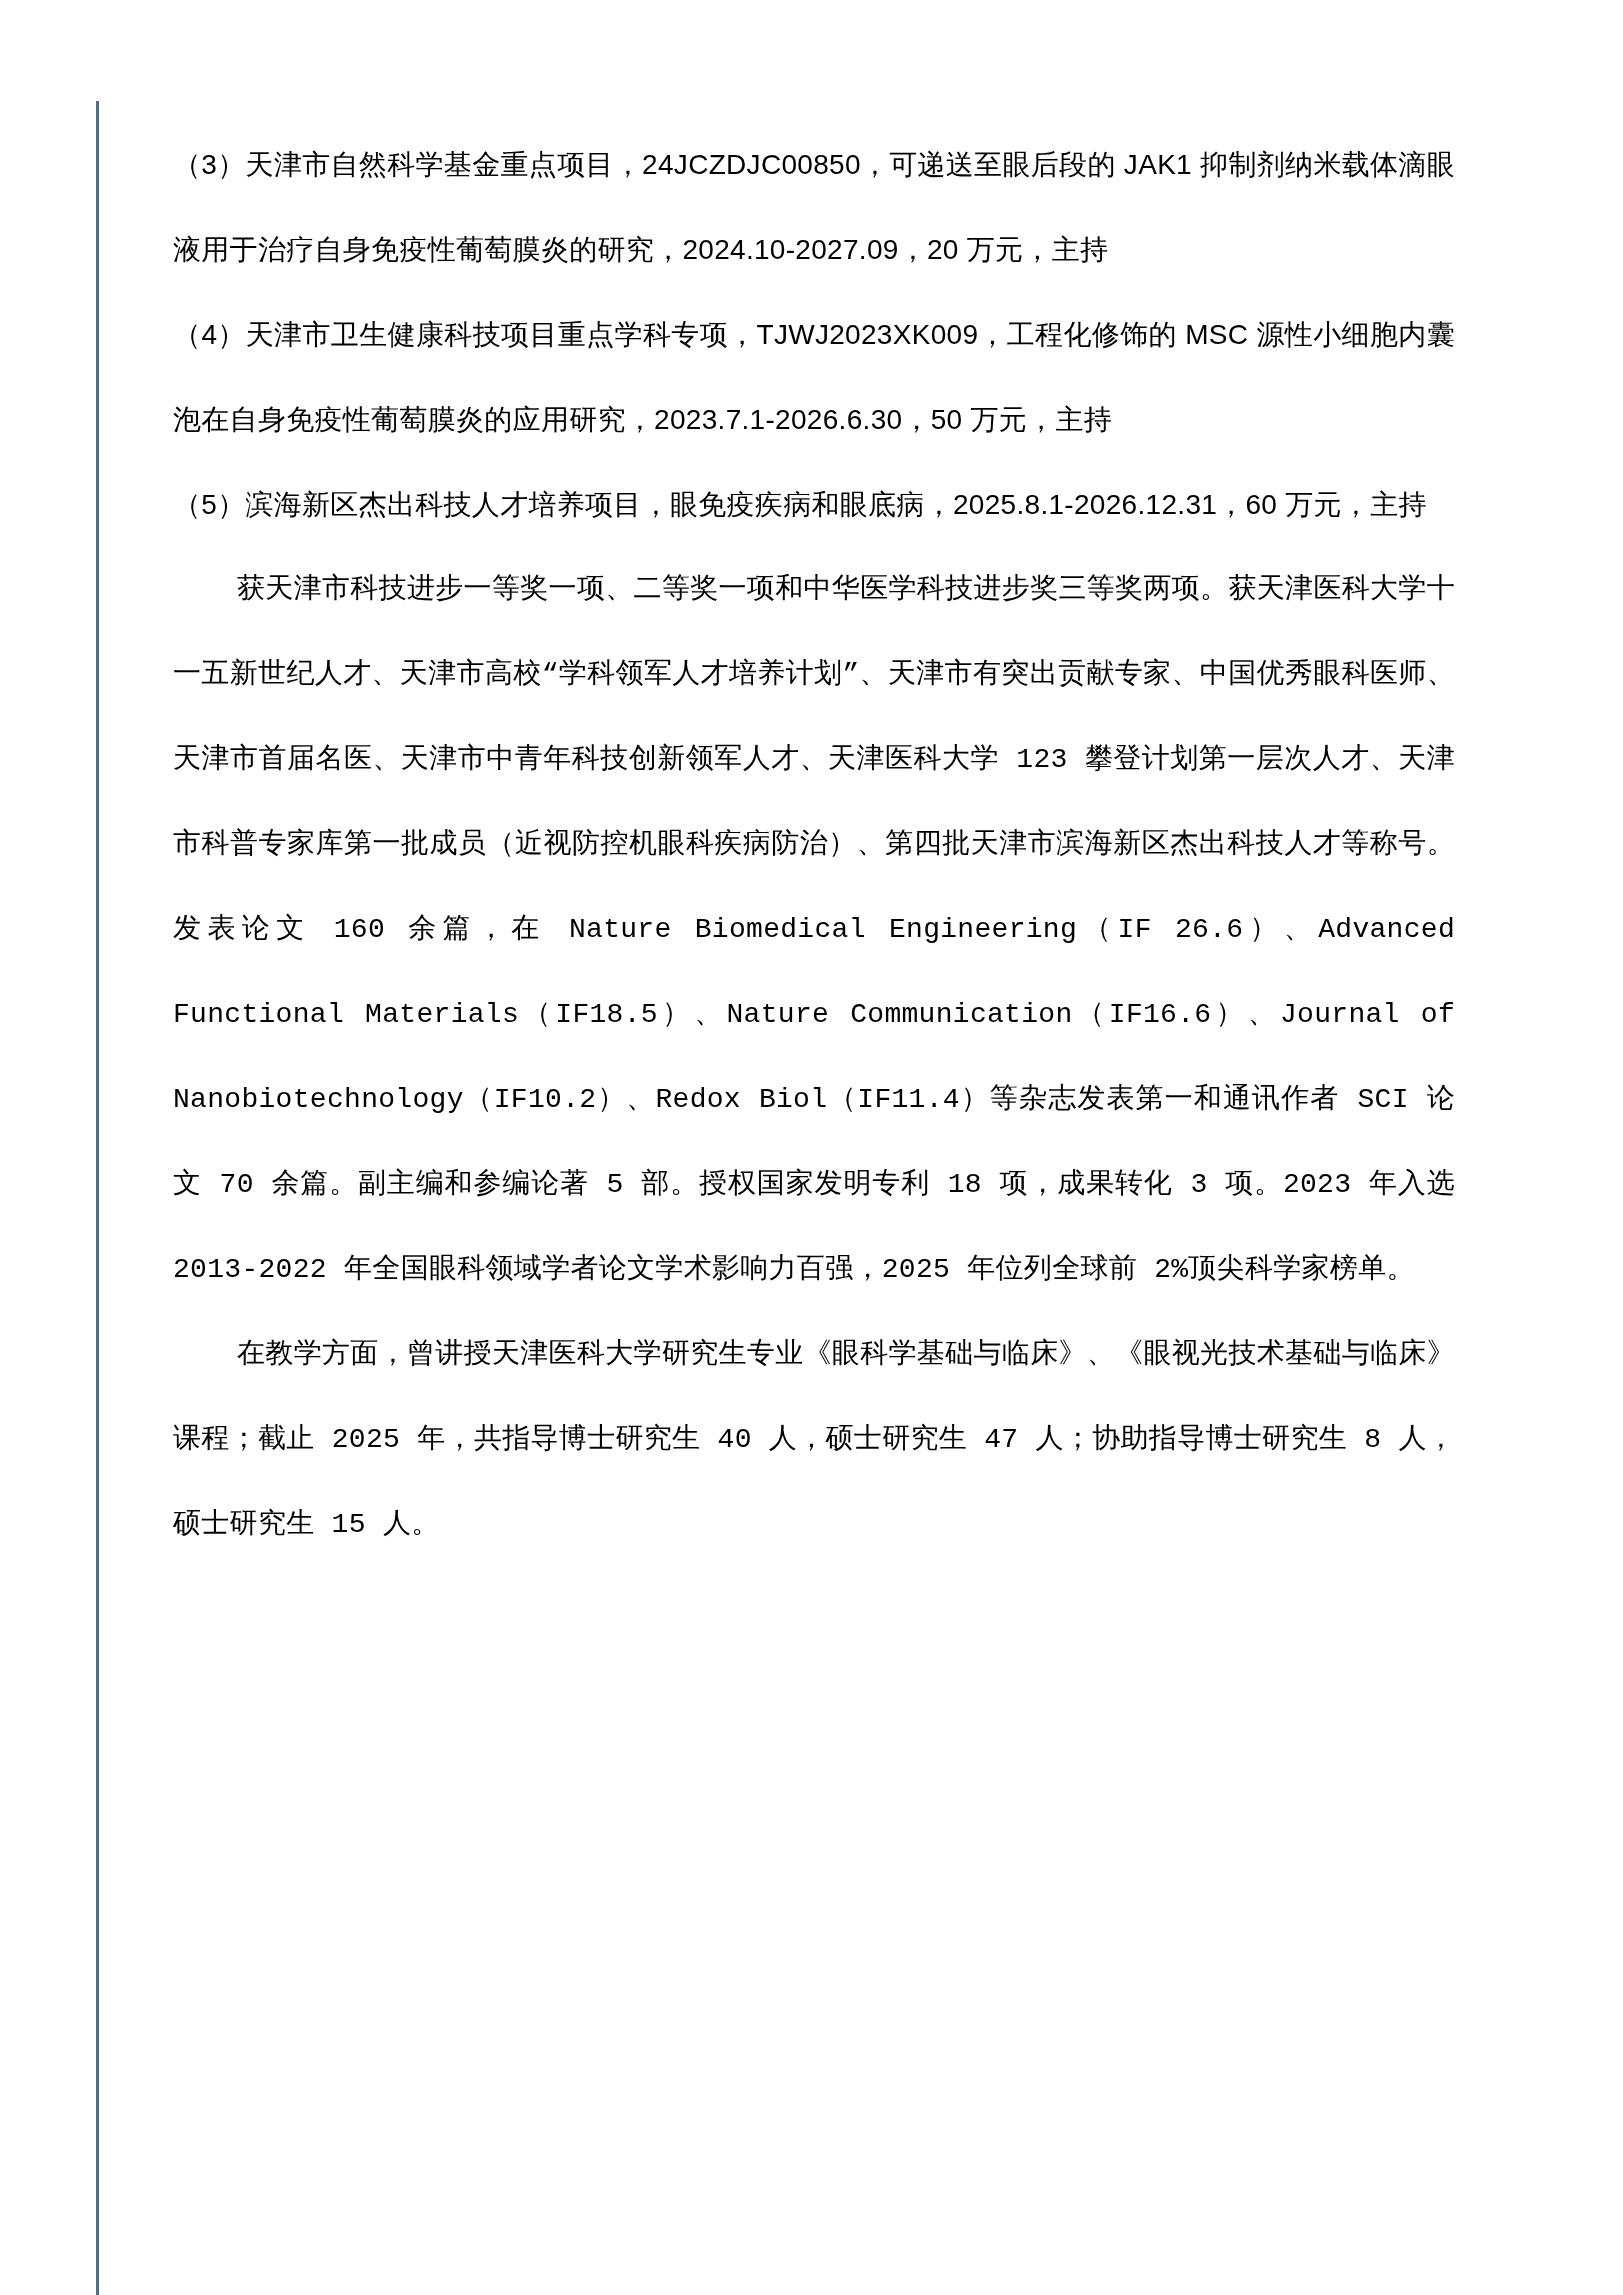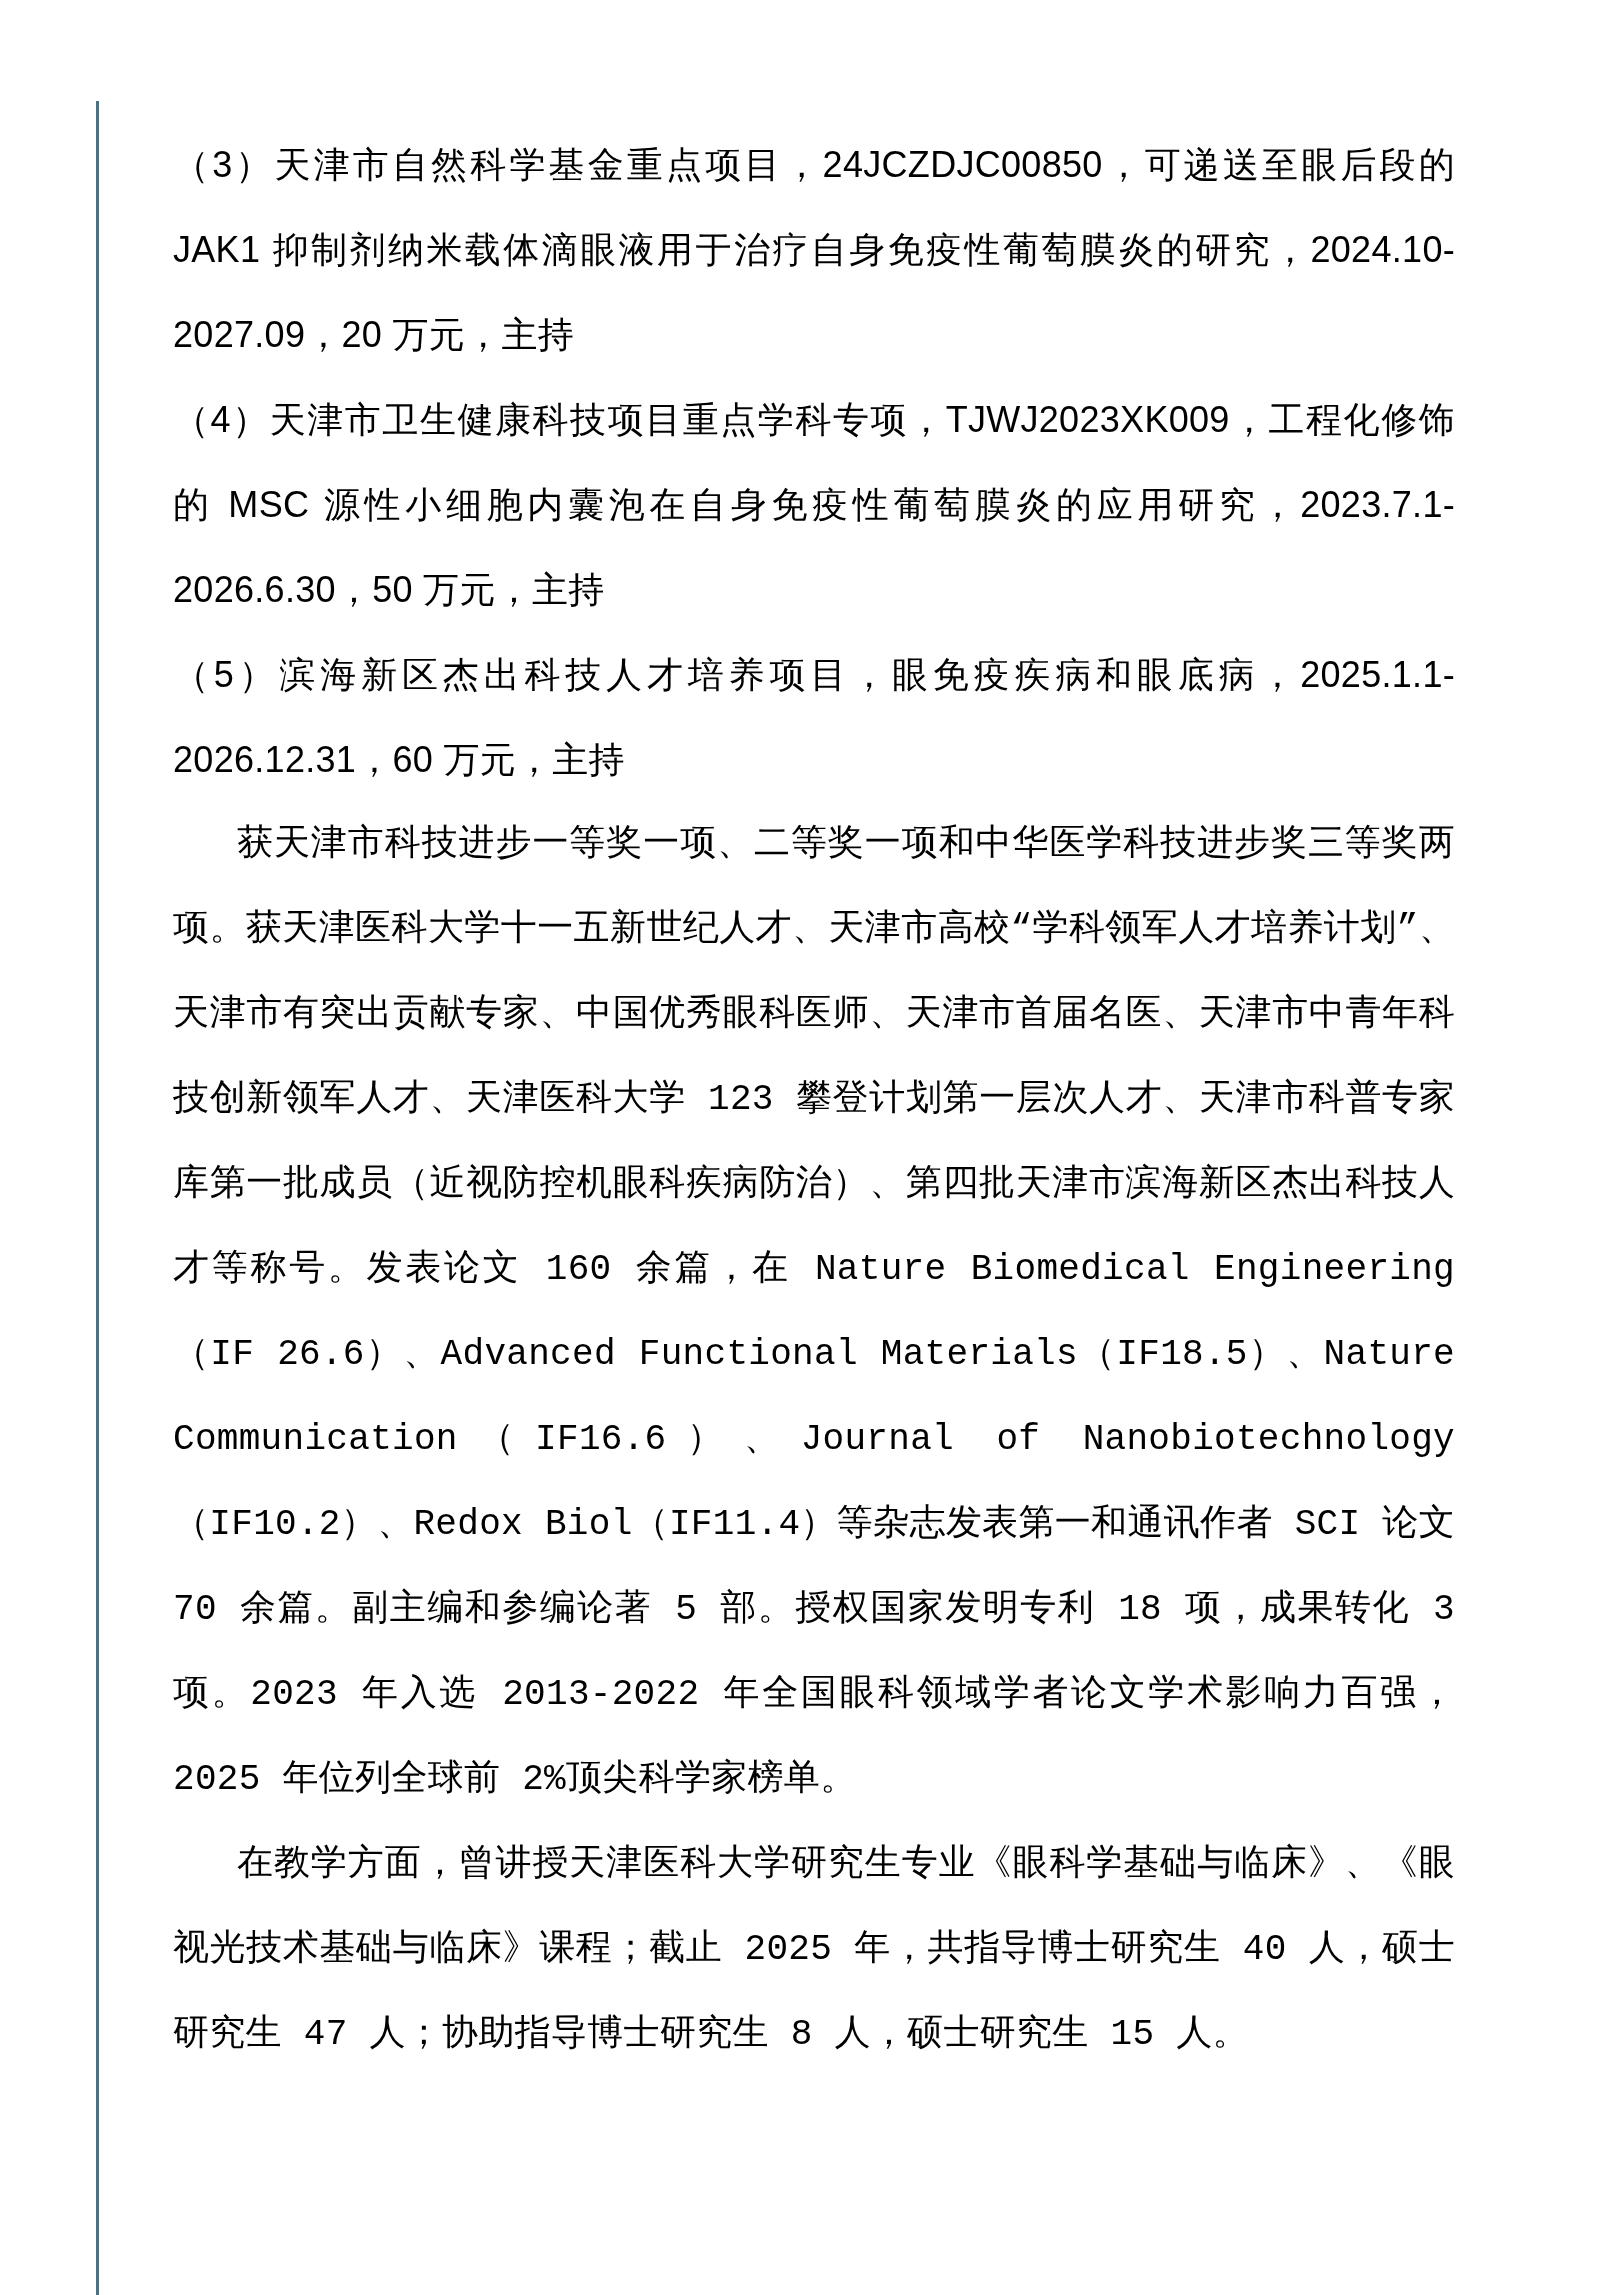--- a/index.html
+++ b/index.html
@@ -26,21 +26,21 @@
     width: 2.6px;
     height: 2194px;
     background: #4e7080;
   }
   .content {
     position: absolute;
     left: 173px;
     top: 122px;
     width: 1282px;
     color: #000000;
-    font-size: 36px;
+    font-size: 28px;
     line-height: 85px;
     text-align: justify;
     letter-spacing: 0.3px;
   }
   .para {
     margin: 0;
     padding: 0;
   }
   .para.indent {
     text-indent: 64px;
@@ -48,18 +48,18 @@
   }
 </style>
 </head>
 <body>
 
 <div class="page">
   <div class="change-bar" style="background-color: rgb(78, 112, 128);"></div>
   <div class="content" style="color: rgb(0, 0, 0);">
     <p class="para">（3）天津市自然科学基金重点项目，24JCZDJC00850，可递送至眼后段的 JAK1 抑制剂纳米载体滴眼液用于治疗自身免疫性葡萄膜炎的研究，2024.10-2027.09，20 万元，主持</p>
     <p class="para">（4）天津市卫生健康科技项目重点学科专项，TJWJ2023XK009，工程化修饰的 MSC 源性小细胞内囊泡在自身免疫性葡萄膜炎的应用研究，2023.7.1-2026.6.30，50 万元，主持</p>
-    <p class="para">（5）滨海新区杰出科技人才培养项目，眼免疫疾病和眼底病，2025.1.1-2026.12.31，60 万元，主持</p>
+    <p class="para">（5）滨海新区杰出科技人才培养项目，眼免疫疾病和眼底病，2025.8.1-2026.12.31，60 万元，主持</p>
     <p class="para indent">获天津市科技进步一等奖一项、二等奖一项和中华医学科技进步奖三等奖两项。获天津医科大学十一五新世纪人才、天津市高校“学科领军人才培养计划”、天津市有突出贡献专家、中国优秀眼科医师、天津市首届名医、天津市中青年科技创新领军人才、天津医科大学 123 攀登计划第一层次人才、天津市科普专家库第一批成员（近视防控机眼科疾病防治）、第四批天津市滨海新区杰出科技人才等称号。发表论文 160 余篇，在 Nature Biomedical Engineering（IF 26.6）、Advanced Functional Materials（IF18.5）、Nature Communication（IF16.6）、Journal of Nanobiotechnology（IF10.2）、Redox Biol（IF11.4）等杂志发表第一和通讯作者 SCI 论文 70 余篇。副主编和参编论著 5 部。授权国家发明专利 18 项，成果转化 3 项。2023 年入选 2013-2022 年全国眼科领域学者论文学术影响力百强，2025 年位列全球前 2%顶尖科学家榜单。</p>
     <p class="para indent">在教学方面，曾讲授天津医科大学研究生专业《眼科学基础与临床》、《眼视光技术基础与临床》课程；截止 2025 年，共指导博士研究生 40 人，硕士研究生 47 人；协助指导博士研究生 8 人，硕士研究生 15 人。</p>
   </div>
 </div>
 
 
 </body></html>

